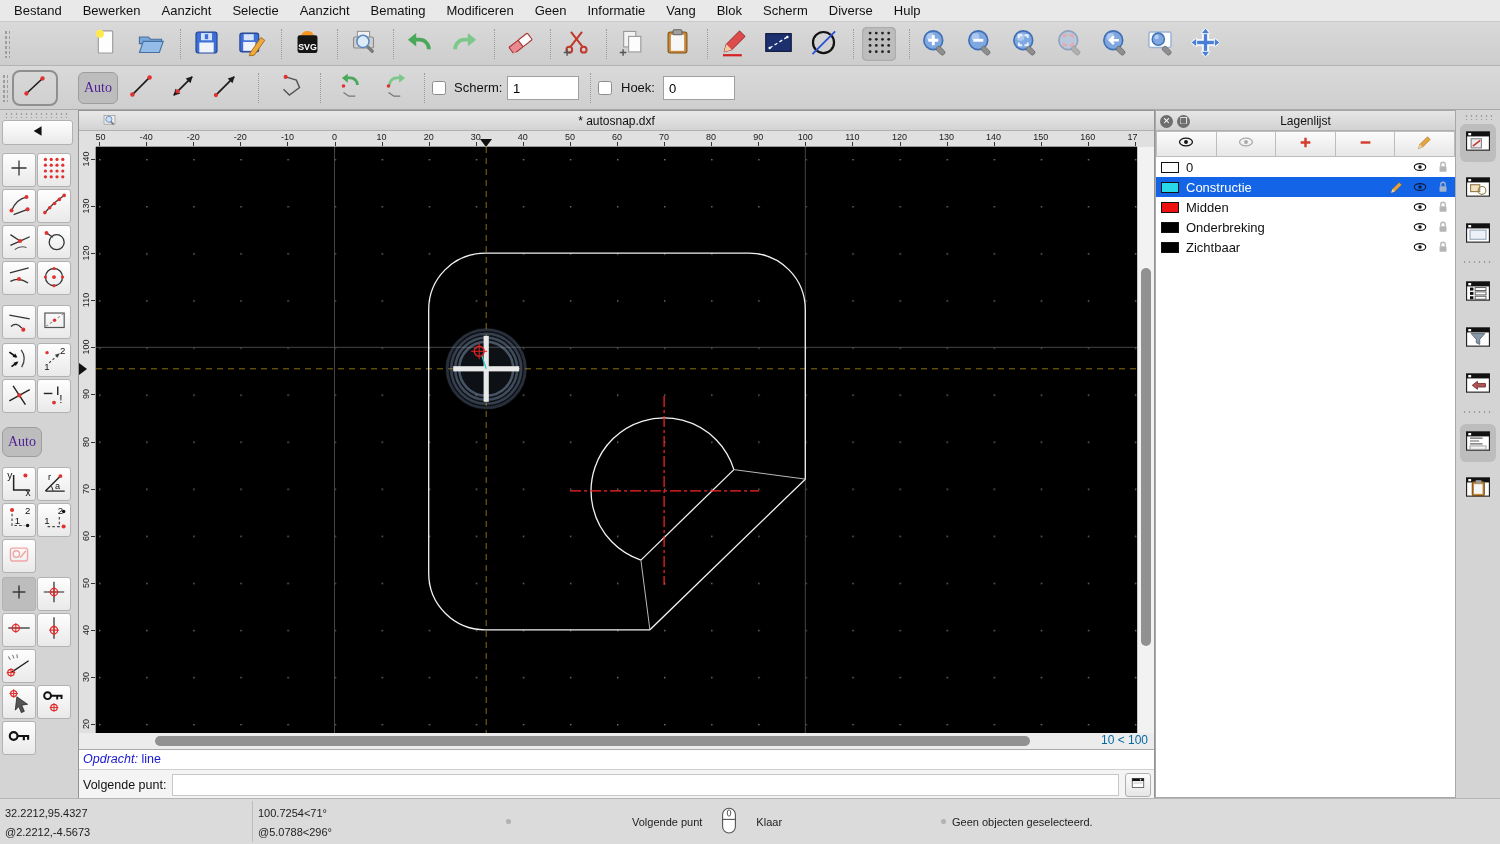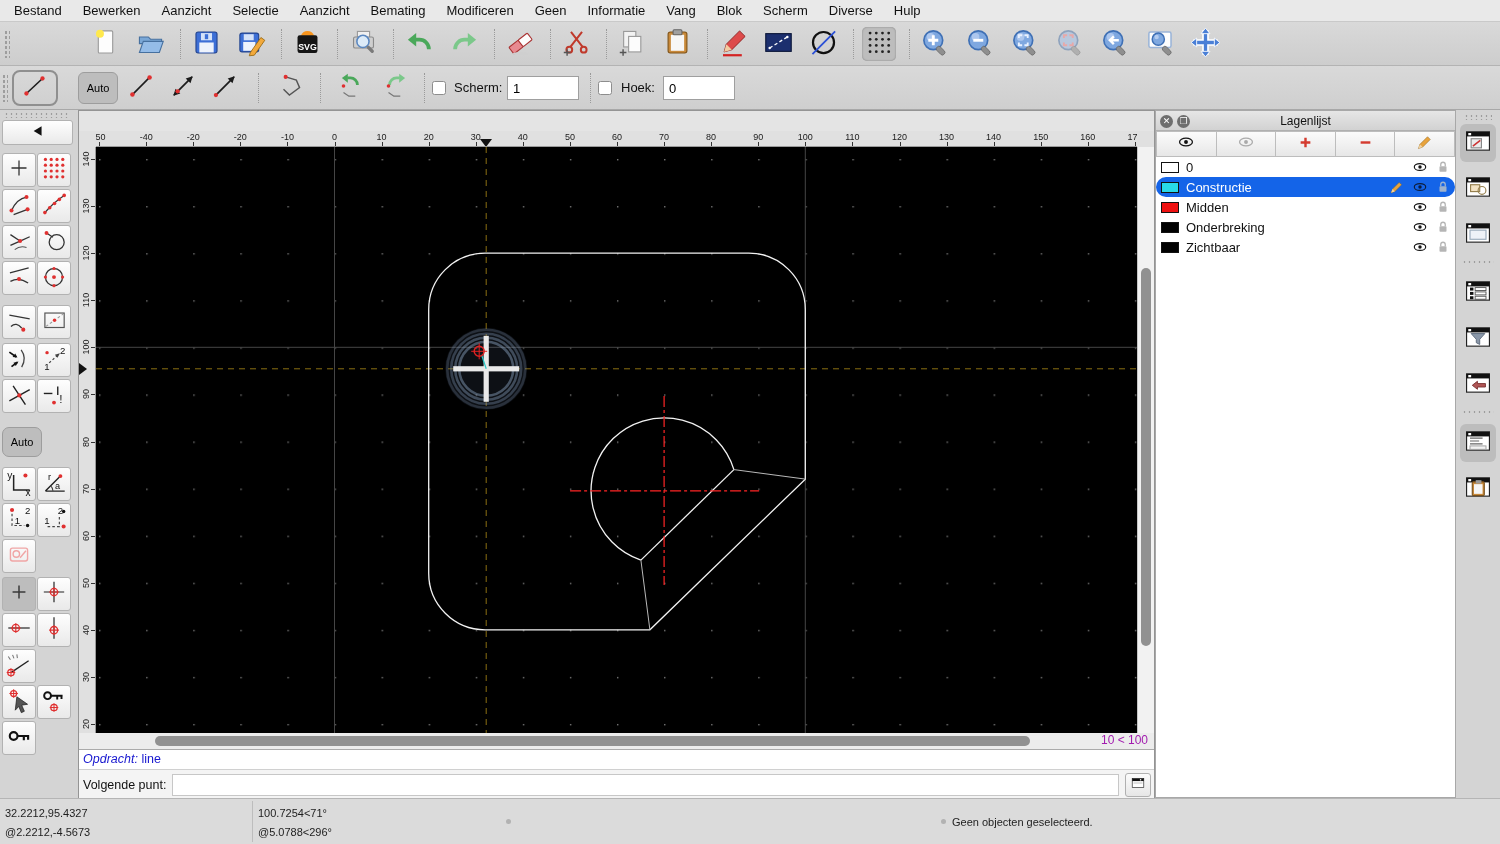--- a/index.html
+++ b/index.html
@@ -19,21 +19,21 @@
     background:linear-gradient(#d9d9d9,#cfcfcf); border-bottom:1px solid #a8a8a8; }
   .tbtn { position:absolute; top:5px; width:34px; height:34px; border-radius:5px;
     display:flex; align-items:center; justify-content:center; }
   .tbtn.pressed { background:#bdbdbd; box-shadow:inset 0 0 2px rgba(0,0,0,.35); }
   .vsep { position:absolute; top:7px; width:0; height:30px; border-left:1px dotted #9a9a9a; }
   .handle { position:absolute; top:8px; width:6px; height:28px;
     background-image:radial-gradient(#9d9d9d 1px, transparent 1.2px); background-size:4px 5px; }
   #cur-tool { position:absolute; left:12px; top:4px; width:46px; height:36px;
     border:2px solid #8f8f8f; border-radius:8px; display:flex; align-items:center; justify-content:center; }
   .auto-btn { background:#bdbdbd; border:1px solid #9d9d9d; border-radius:6px;
-    font-size:11px; color:#000000; display:flex; align-items:center; justify-content:center; }
+    font-size:14px; color:#4c1d95; display:flex; align-items:center; justify-content:center;font-family:Liberation Serif, serif; }
   #opt-auto { position:absolute; left:78px; top:6px; width:40px; height:32px; }
   .opt-label { position:absolute; top:14px; font-size:13px; color:#111; }
   .opt-input { position:absolute; top:10px; width:72px; height:24px; border:1px solid #9f9f9f;
     background:#fff; font-size:13px; padding-left:5px; font-family:"Liberation Sans",sans-serif; }
   .checkbox { position:absolute; top:15px; width:14px; height:14px; background:#fff;
     border:1px solid #8d8d8d; border-radius:2.5px; }
 
   
   #sidebar { position:absolute; left:0; top:110px; width:76px; height:688px; background:#d4d4d4; }
   #sidebar .h-dots { position:absolute; left:4px; top:2px; width:64px; height:6px;
@@ -66,21 +66,21 @@
   .vr-tick { position:absolute; right:0; width:4px; height:1px; background:#333; }
   #v-marker { position:absolute; left:0; width:0; height:0;
     border-top:6px solid transparent; border-bottom:6px solid transparent; border-left:8px solid #111; }
   #canvas-wrap { position:absolute; left:17px; top:36px; width:1043px; height:586px; background:#000; }
   #vscroll { position:absolute; right:0; top:36px; width:17px; height:586px; background:#f2f2f2;
     border-left:1px solid #c5c5c5; }
   #vscroll .thumb { position:absolute; left:3px; width:10px; border-radius:5px; background:#919191; }
   #hscroll-row { position:absolute; left:0; top:622px; width:100%; height:16px; background:#ececec; }
   #hscroll-track { position:absolute; left:17px; top:0; width:1005px; height:16px; }
   #hscroll-track .thumb { position:absolute; top:3px; height:10px; border-radius:5px; background:#919191; }
-  #grid-status { position:absolute; right:6px; top:0px; font-size:12px; color:#a21caf; }
+  #grid-status { position:absolute; right:6px; top:0px; font-size:12px; color:#0369a1; }
   #cmd-history { position:absolute; left:0; top:638px; width:100%; height:20px; background:#fff;
     border-top:1px solid #aaa; font-size:12.5px; padding-left:4px; line-height:19px; }
   #cmd-history .lbl { color:#1717cf; font-style:italic; }
   #cmd-history .val { color:#1717cf; }
   #cmd-prompt { position:absolute; left:0; top:658px; width:100%; height:30px; background:#f4f4f4;
     border-top:1px solid #d0d0d0; display:flex; align-items:center; }
   #cmd-prompt .lbl { font-size:12.5px; color:#111; margin-left:4px; white-space:nowrap; }
   #cmd-prompt input { flex:1; height:22px; margin:0 6px; border:1px solid #c7c7c7; background:#fff;
     font-size:12.5px; padding-left:4px; font-family:"Liberation Sans",sans-serif; }
   #cmd-prompt .win-btn { width:26px; height:24px; margin-right:3px; border:1px solid #b0b0b0;
@@ -94,21 +94,21 @@
     background:linear-gradient(#e6e6e6,#d2d2d2); border-bottom:1px solid #b0b0b0; }
   #lp-title .cap { position:absolute; left:0; right:0; top:3px; text-align:center; font-size:12px; color:#111; }
   .lp-circle { position:absolute; top:3.5px; width:13px; height:13px; border-radius:50%;
     background:#6e6e6e; color:#fff; font-size:9px; line-height:13px; text-align:center; }
   #lp-toolbar { position:absolute; left:0; top:20px; width:100%; height:26px; display:flex; }
   .lp-btn { flex:1; border:1px solid #bdbdbd; border-left:none;
     background:linear-gradient(#fbfbfb,#e7e7e7); display:flex; align-items:center; justify-content:center; }
   .lp-btn:first-child { border-left:1px solid #bdbdbd; }
   #lp-list { position:absolute; left:0; top:46px; width:100%; }
   .layer-row { height:20px; display:flex; align-items:center; padding:0 5px; background:#fff; }
-  .layer-row.selected { background:#1464e8;border-radius:10px; }
+  .layer-row.selected { background:#1464e8; }
   .layer-row.selected .l-name { color:#fff; }
   .l-swatch { width:18px; height:11px; border:1px solid #111; margin-right:7px; flex:0 0 auto; }
   .l-name { font-size:13px; color:#111; }
   .l-ico { margin-left:8px; display:flex; align-items:center; }
   .l-spacer { margin-left:auto; }
 
   
   #dock { position:absolute; left:1456px; top:110px; width:44px; height:688px; background:#d4d4d4; }
   #dock .h-dots { position:absolute; left:8px; top:4px; width:28px; height:6px;
     background-image:radial-gradient(#9d9d9d 1px, transparent 1.2px); background-size:5px 4px; }
@@ -635,20 +635,28 @@
       </div>
       <div class="sbtn" style="left: 2px; top: 611px;">
         <span><svg viewBox="0 0 28 28" width="30" height="30">
             <circle cx="9" cy="14" r="3.6" fill="none" stroke="#111" stroke-width="2"></circle>
             <path d="M12.5 14 h11 M18.5 14 v4 M22.5 14 v3.4" stroke="#111" stroke-width="2"></path>
           </svg></span>
       </div>
     </div>
 
   <div id="mdi">
+    <div id="mdi-title">
+      <span class="t-icon"><svg viewBox="0 0 28 28" width="17" height="17">
+            <rect x="5" y="6" width="18" height="14" fill="#eee" stroke="#888"></rect>
+            <circle cx="13" cy="12" r="5" fill="#cfe0f2" stroke="#5a87c0" stroke-width="1.4"></circle>
+            <rect x="16" y="15" width="7" height="3" rx="1.5" transform="rotate(45 17 16)" fill="#777"></rect>
+          </svg></span>
+      <span class="t-text">* autosnap.dxf</span>
+    </div>
     <div id="ruler-corner"></div>
     <div id="hruler">
         <span class="hr-num" style="left: 3.1px;">-50</span>
         <div class="hr-tick" style="left: 3.1px;"></div>
         <span class="hr-num" style="left: 50.2px;">-40</span>
         <div class="hr-tick" style="left: 50.2px;"></div>
         <span class="hr-num" style="left: 97.3px;">-20</span>
         <div class="hr-tick" style="left: 97.3px;"></div>
         <span class="hr-num" style="left: 144.3px;">-20</span>
         <div class="hr-tick" style="left: 144.3px;"></div>
@@ -1004,17 +1012,26 @@
     <div id="sb-abs">
       <div>32.2212,95.4327</div>
       <div>@2.2212,-4.5673</div>
     </div>
     <div id="sb-div"></div>
     <div id="sb-polar">
       <div>100.7254&lt;71°</div>
       <div>@5.0788&lt;296°</div>
     </div>
     <span class="sb-dot" style="left:506px;top:20px"></span>
+    <div id="sb-hint">
+      <span>Volgende punt</span>
+      <span id="mouse-ico"><svg viewBox="0 0 30 38" width="24" height="32">
+            <rect x="7" y="3" width="16" height="31" rx="8" fill="#fff" stroke="#555" stroke-width="1.4"></rect>
+            <line x1="7" y1="17" x2="23" y2="17" stroke="#555" stroke-width="1.4"></line>
+            <ellipse cx="15" cy="9" rx="2.2" ry="4" fill="none" stroke="#555" stroke-width="1.2"></ellipse>
+          </svg></span>
+      <span>Klaar</span>
+    </div>
     <span class="sb-dot" style="left:941px;top:20px"></span>
     <span id="sb-sel">Geen objecten geselecteerd.</span>
   </div>
 
 </div>
 
 </body></html>

